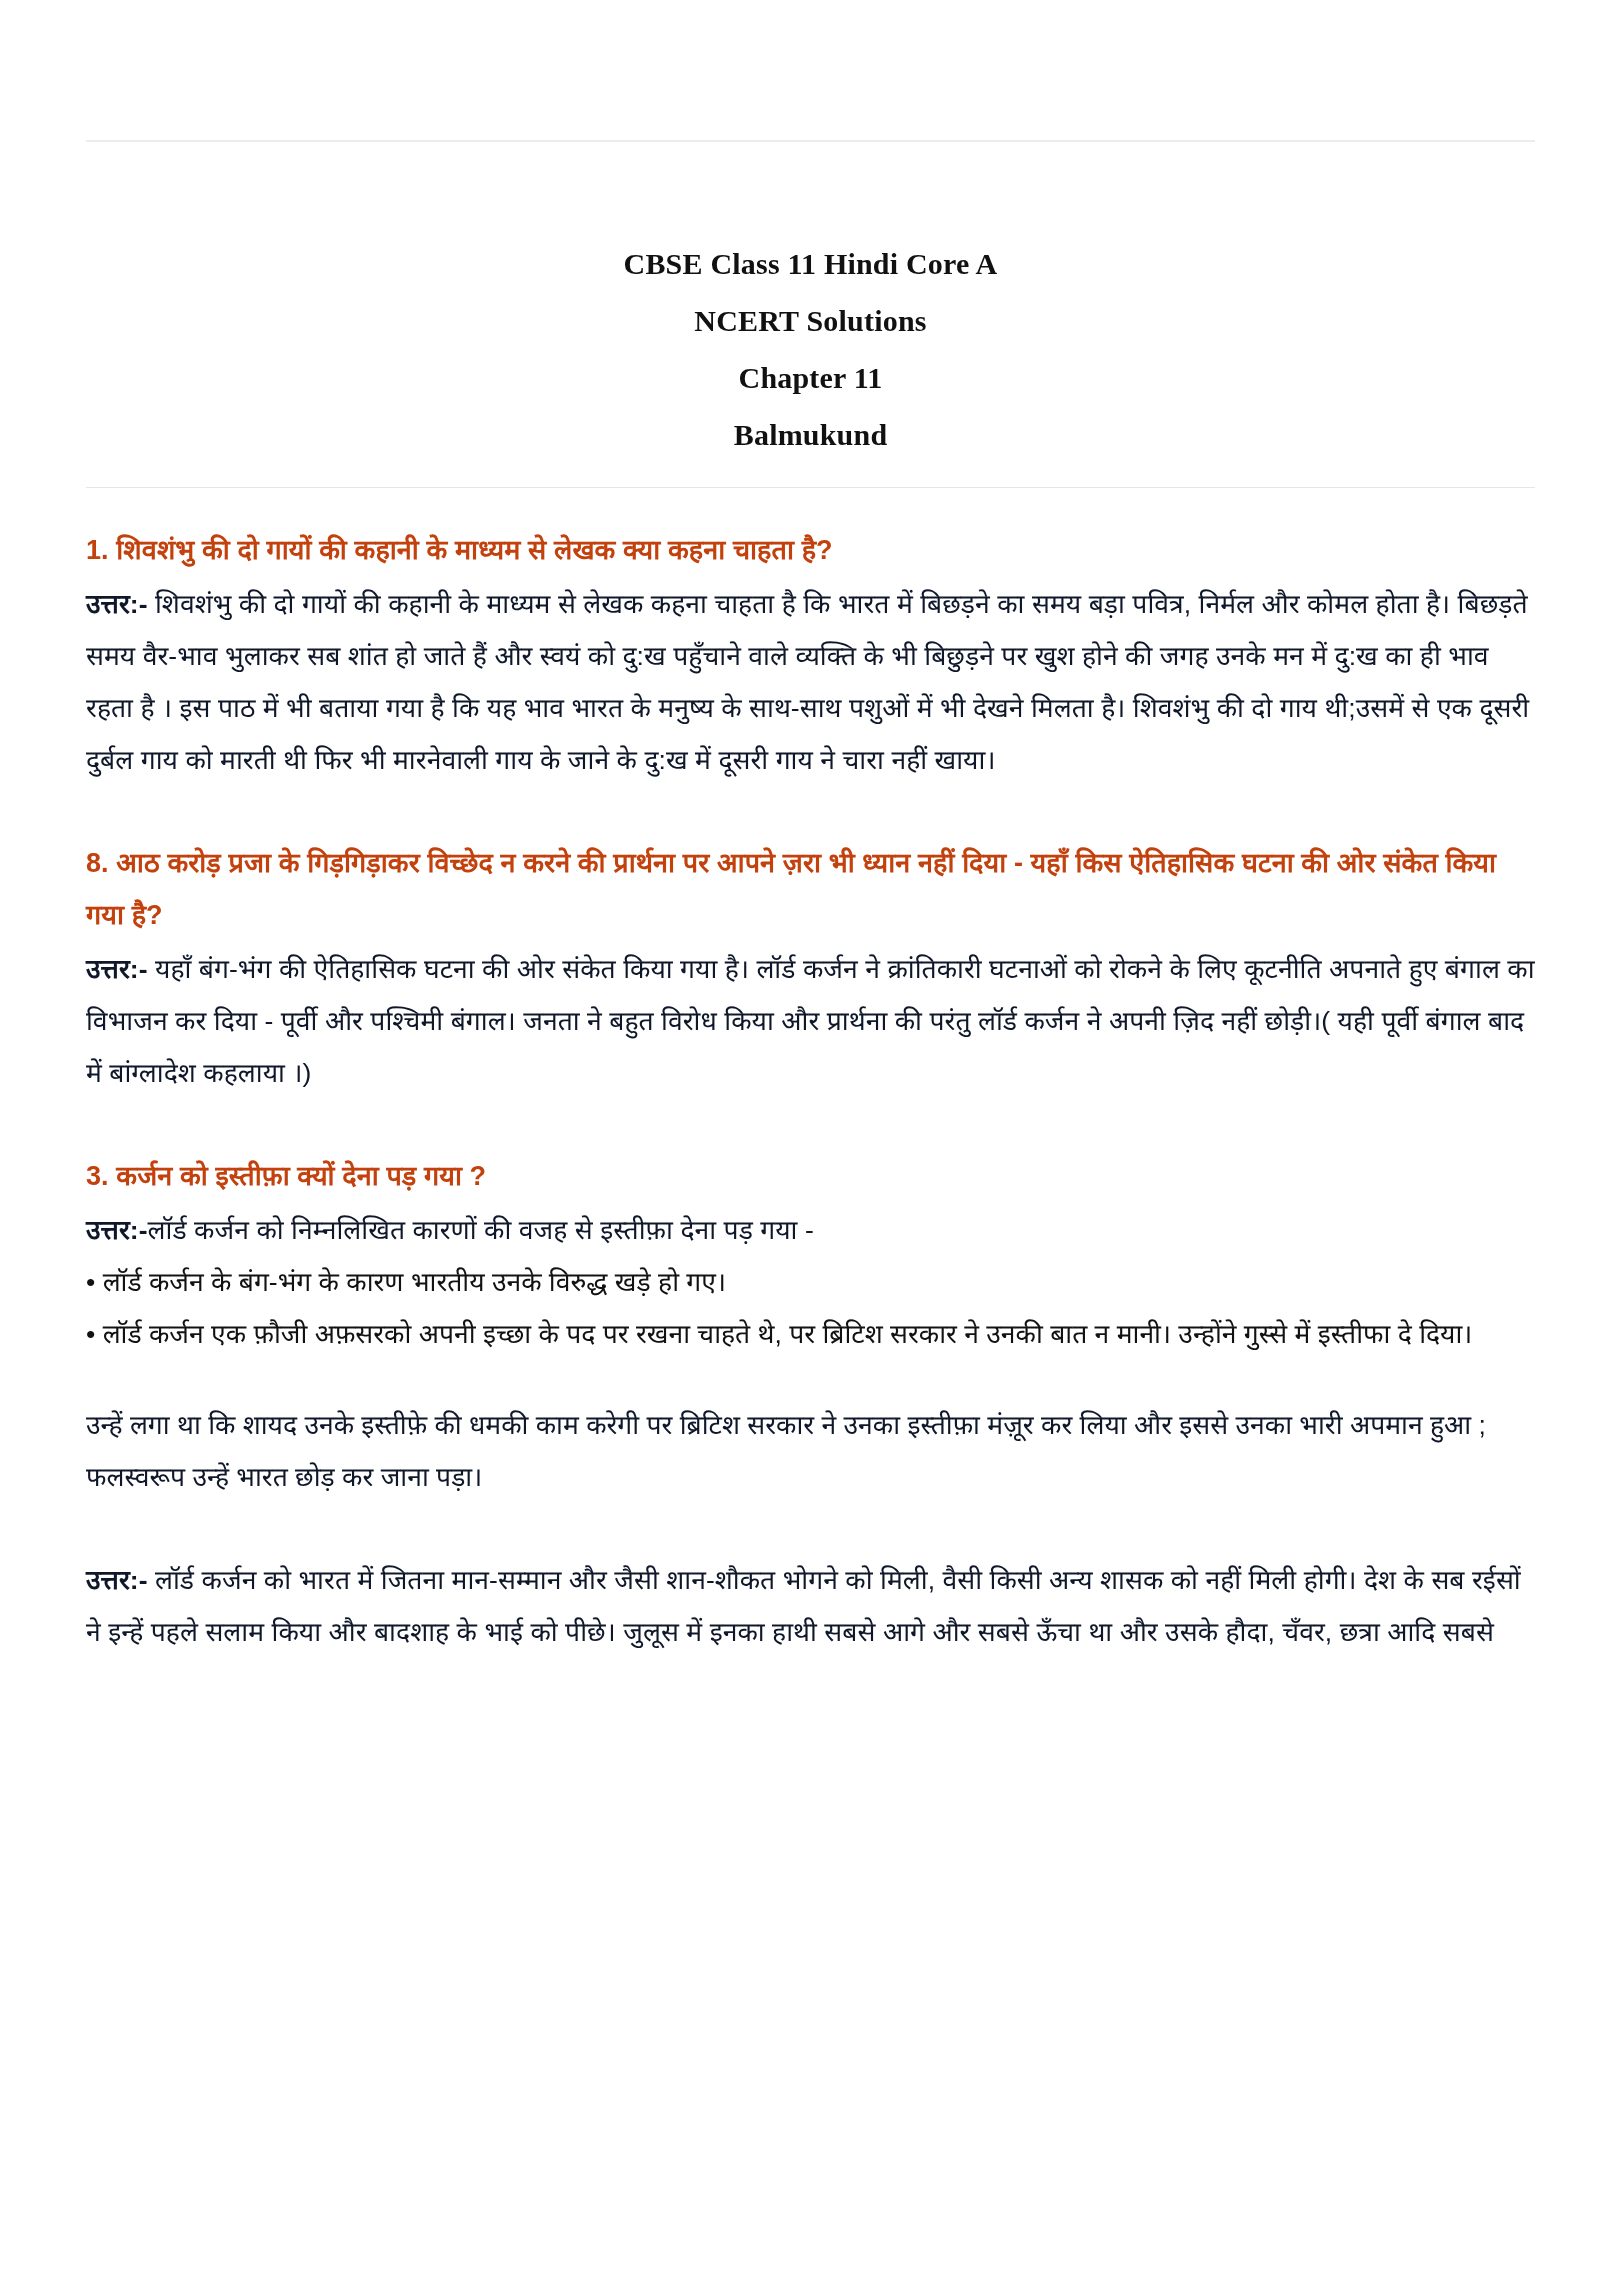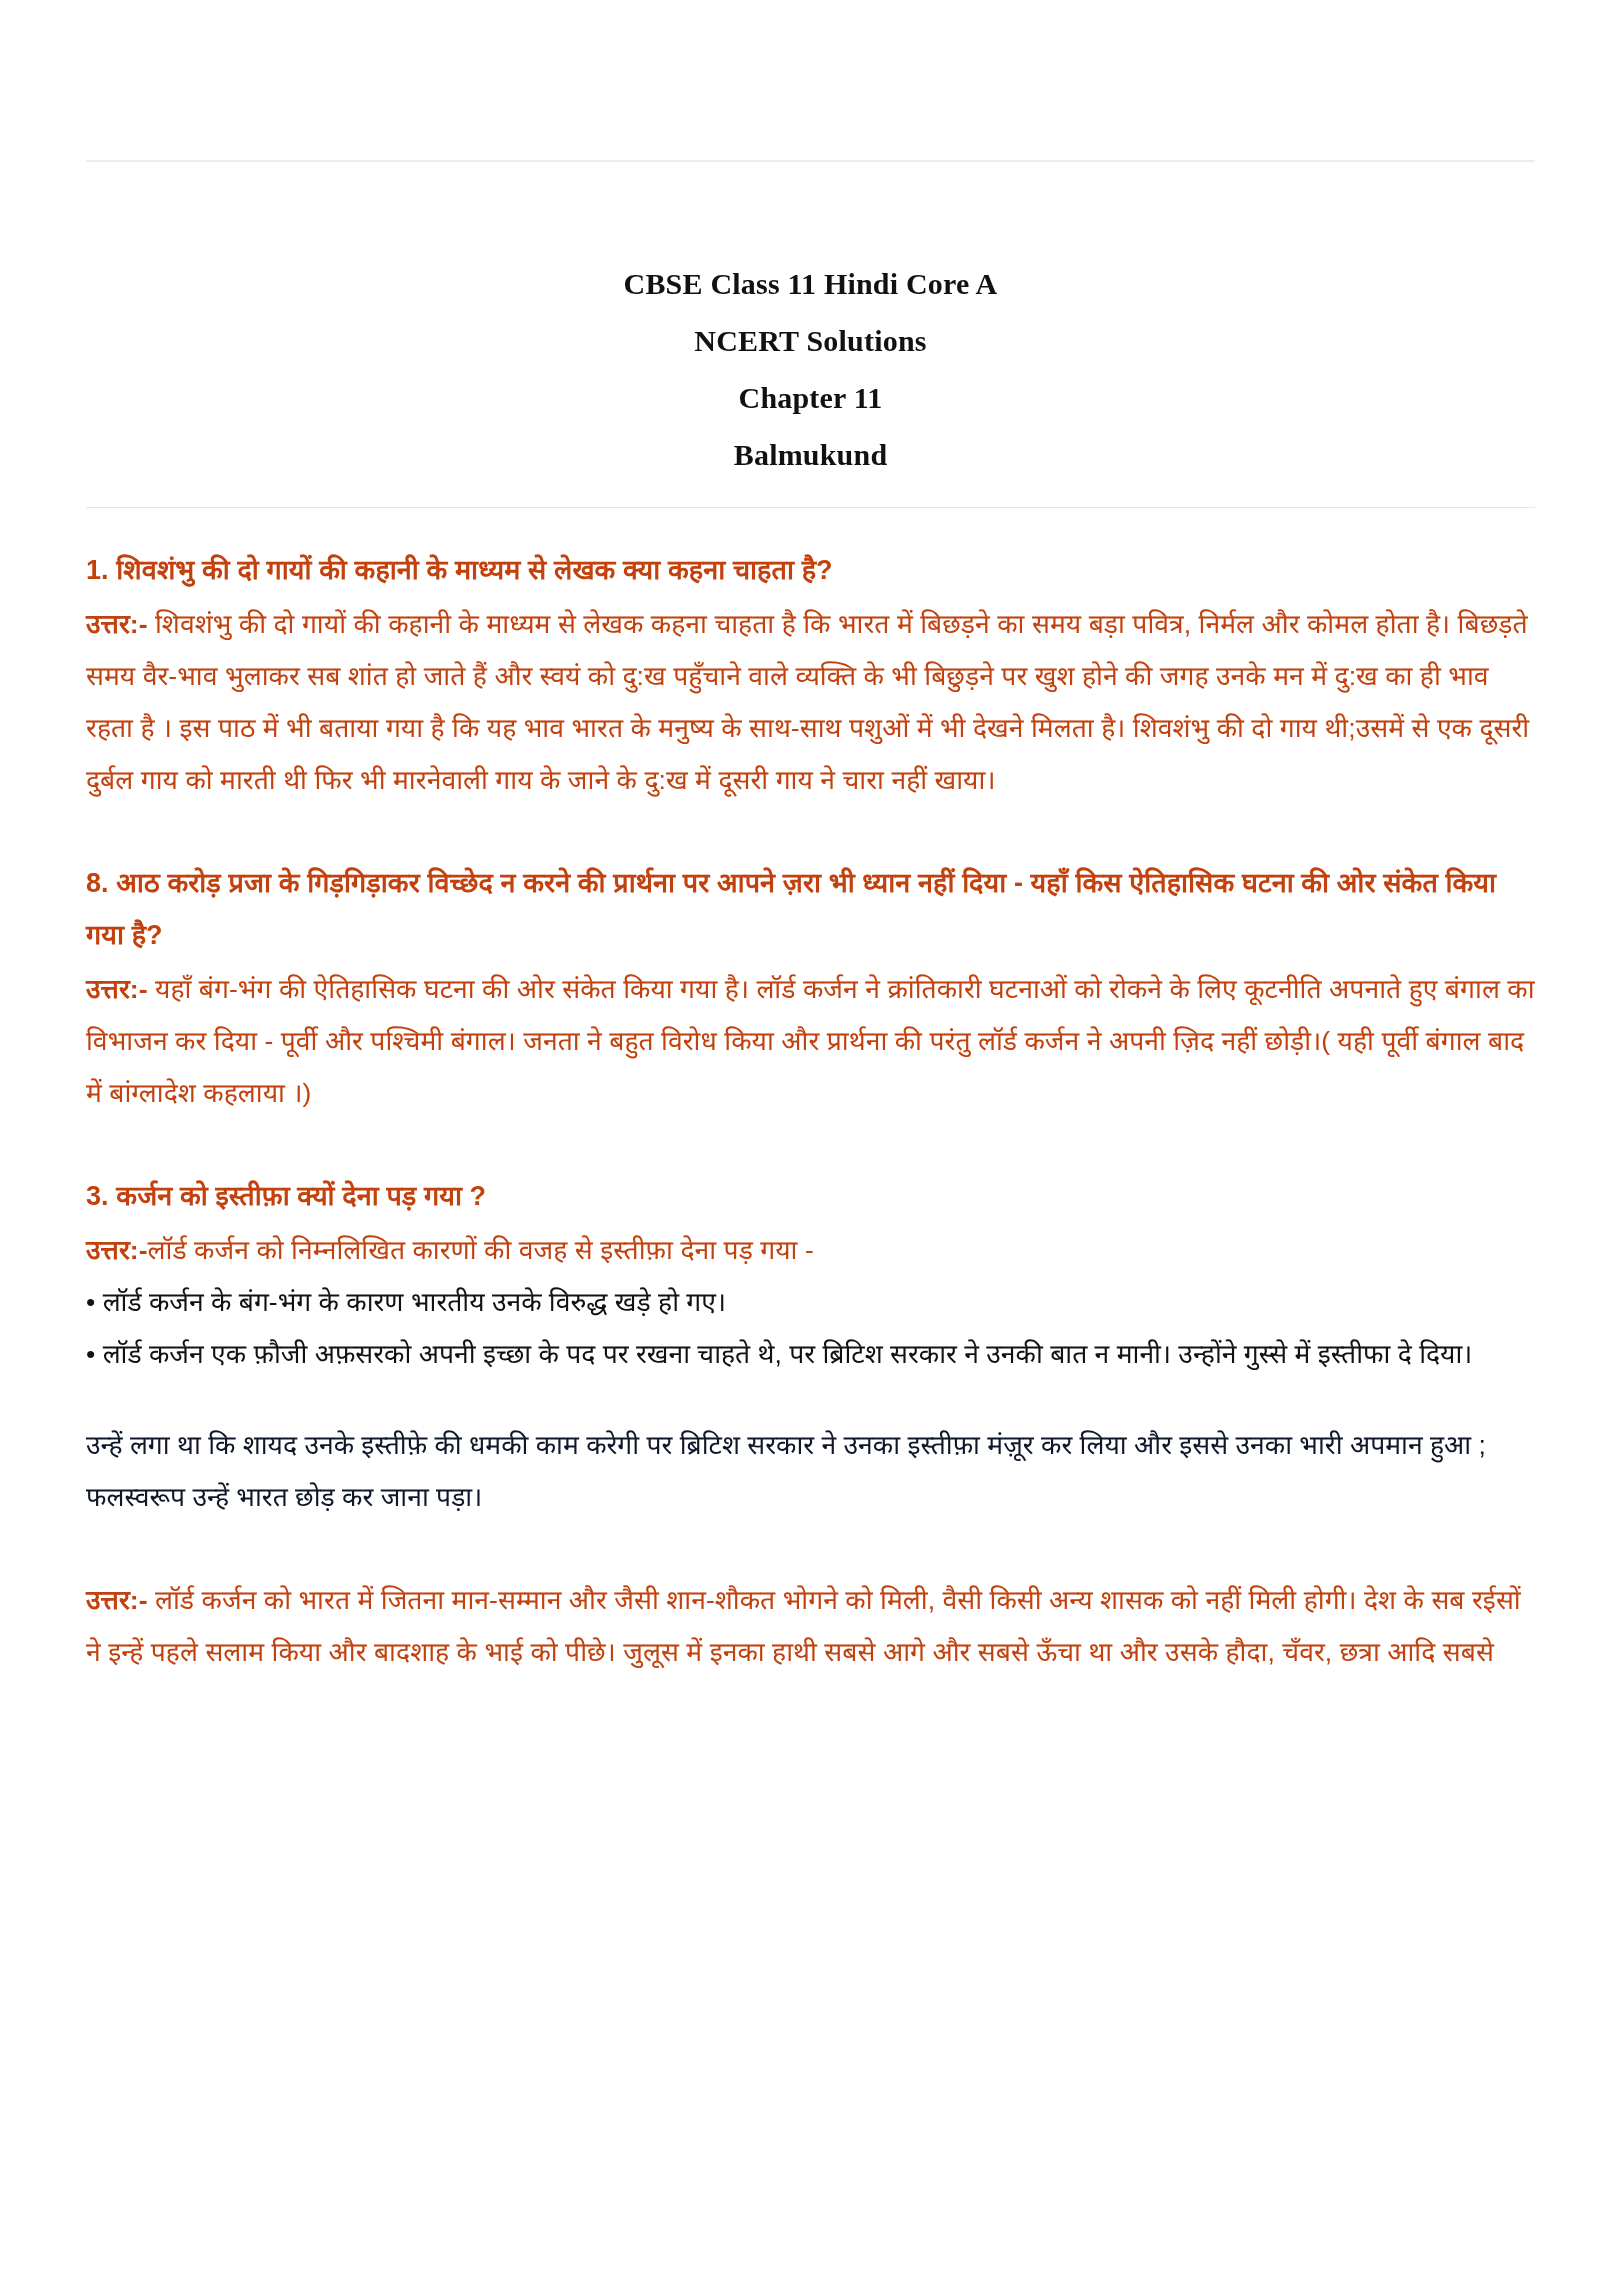--- a/index.html
+++ b/index.html
@@ -16,21 +16,20 @@
   }
 
   .page {
     position: relative;
     width: 1620px;
     height: 1650px;
     background: #ffffff;
     box-sizing: border-box;
     padding: 0;
     overflow: hidden;
-    margin-top: 20px;
   }
 
   
   .rule-top {
     position: absolute;
     left: 86px;
     top: 140px;
     width: 1449px;
     height: 2px;
     background: #ececec;
@@ -85,21 +84,21 @@
     line-height: 52px;
     color: #c2410c;
     margin: 0 0 2px 0;
     letter-spacing: 0.1px;
   }
 
   .a {
     font-family: "Liberation Sans", "DejaVu Sans", sans-serif;
     font-size: 26.5px;
     line-height: 52px;
-    color: #c2410c;
+    color: #0f172a;
     margin: 0;
     text-align: left;
     letter-spacing: 0.05px;
   }
 
   .a .lead {
     font-weight: bold;
   }
 
   .bullet {

